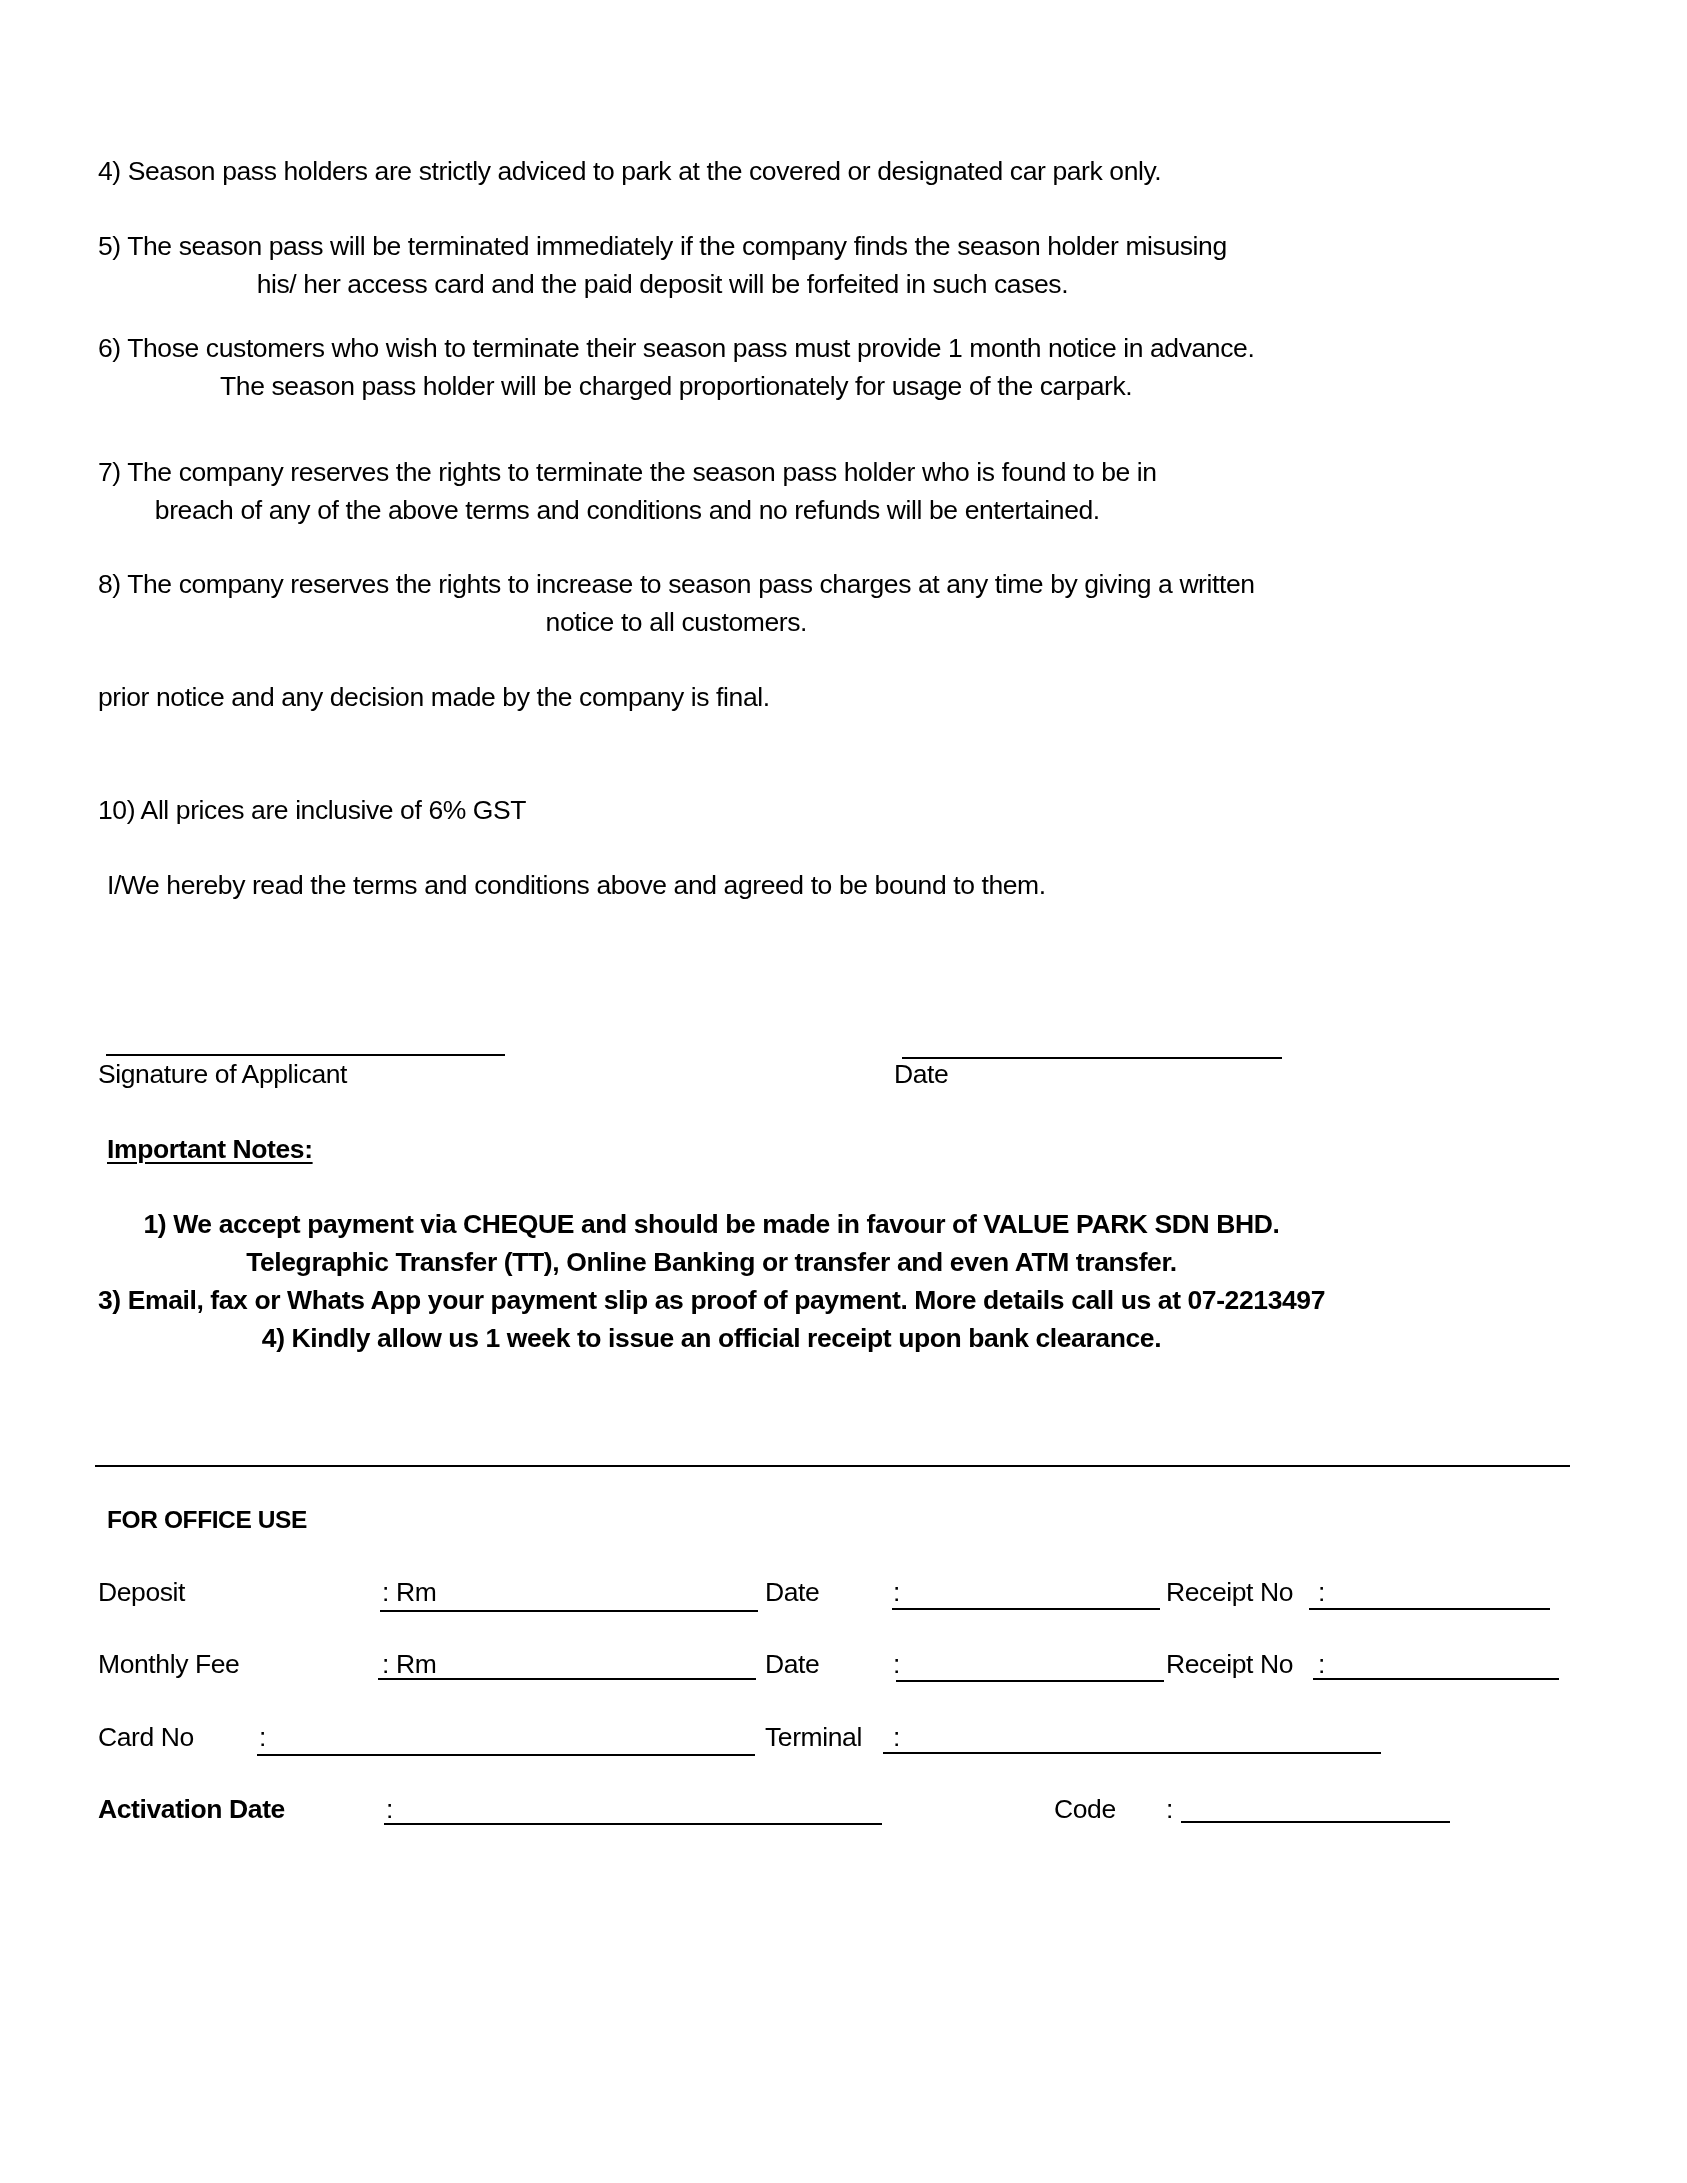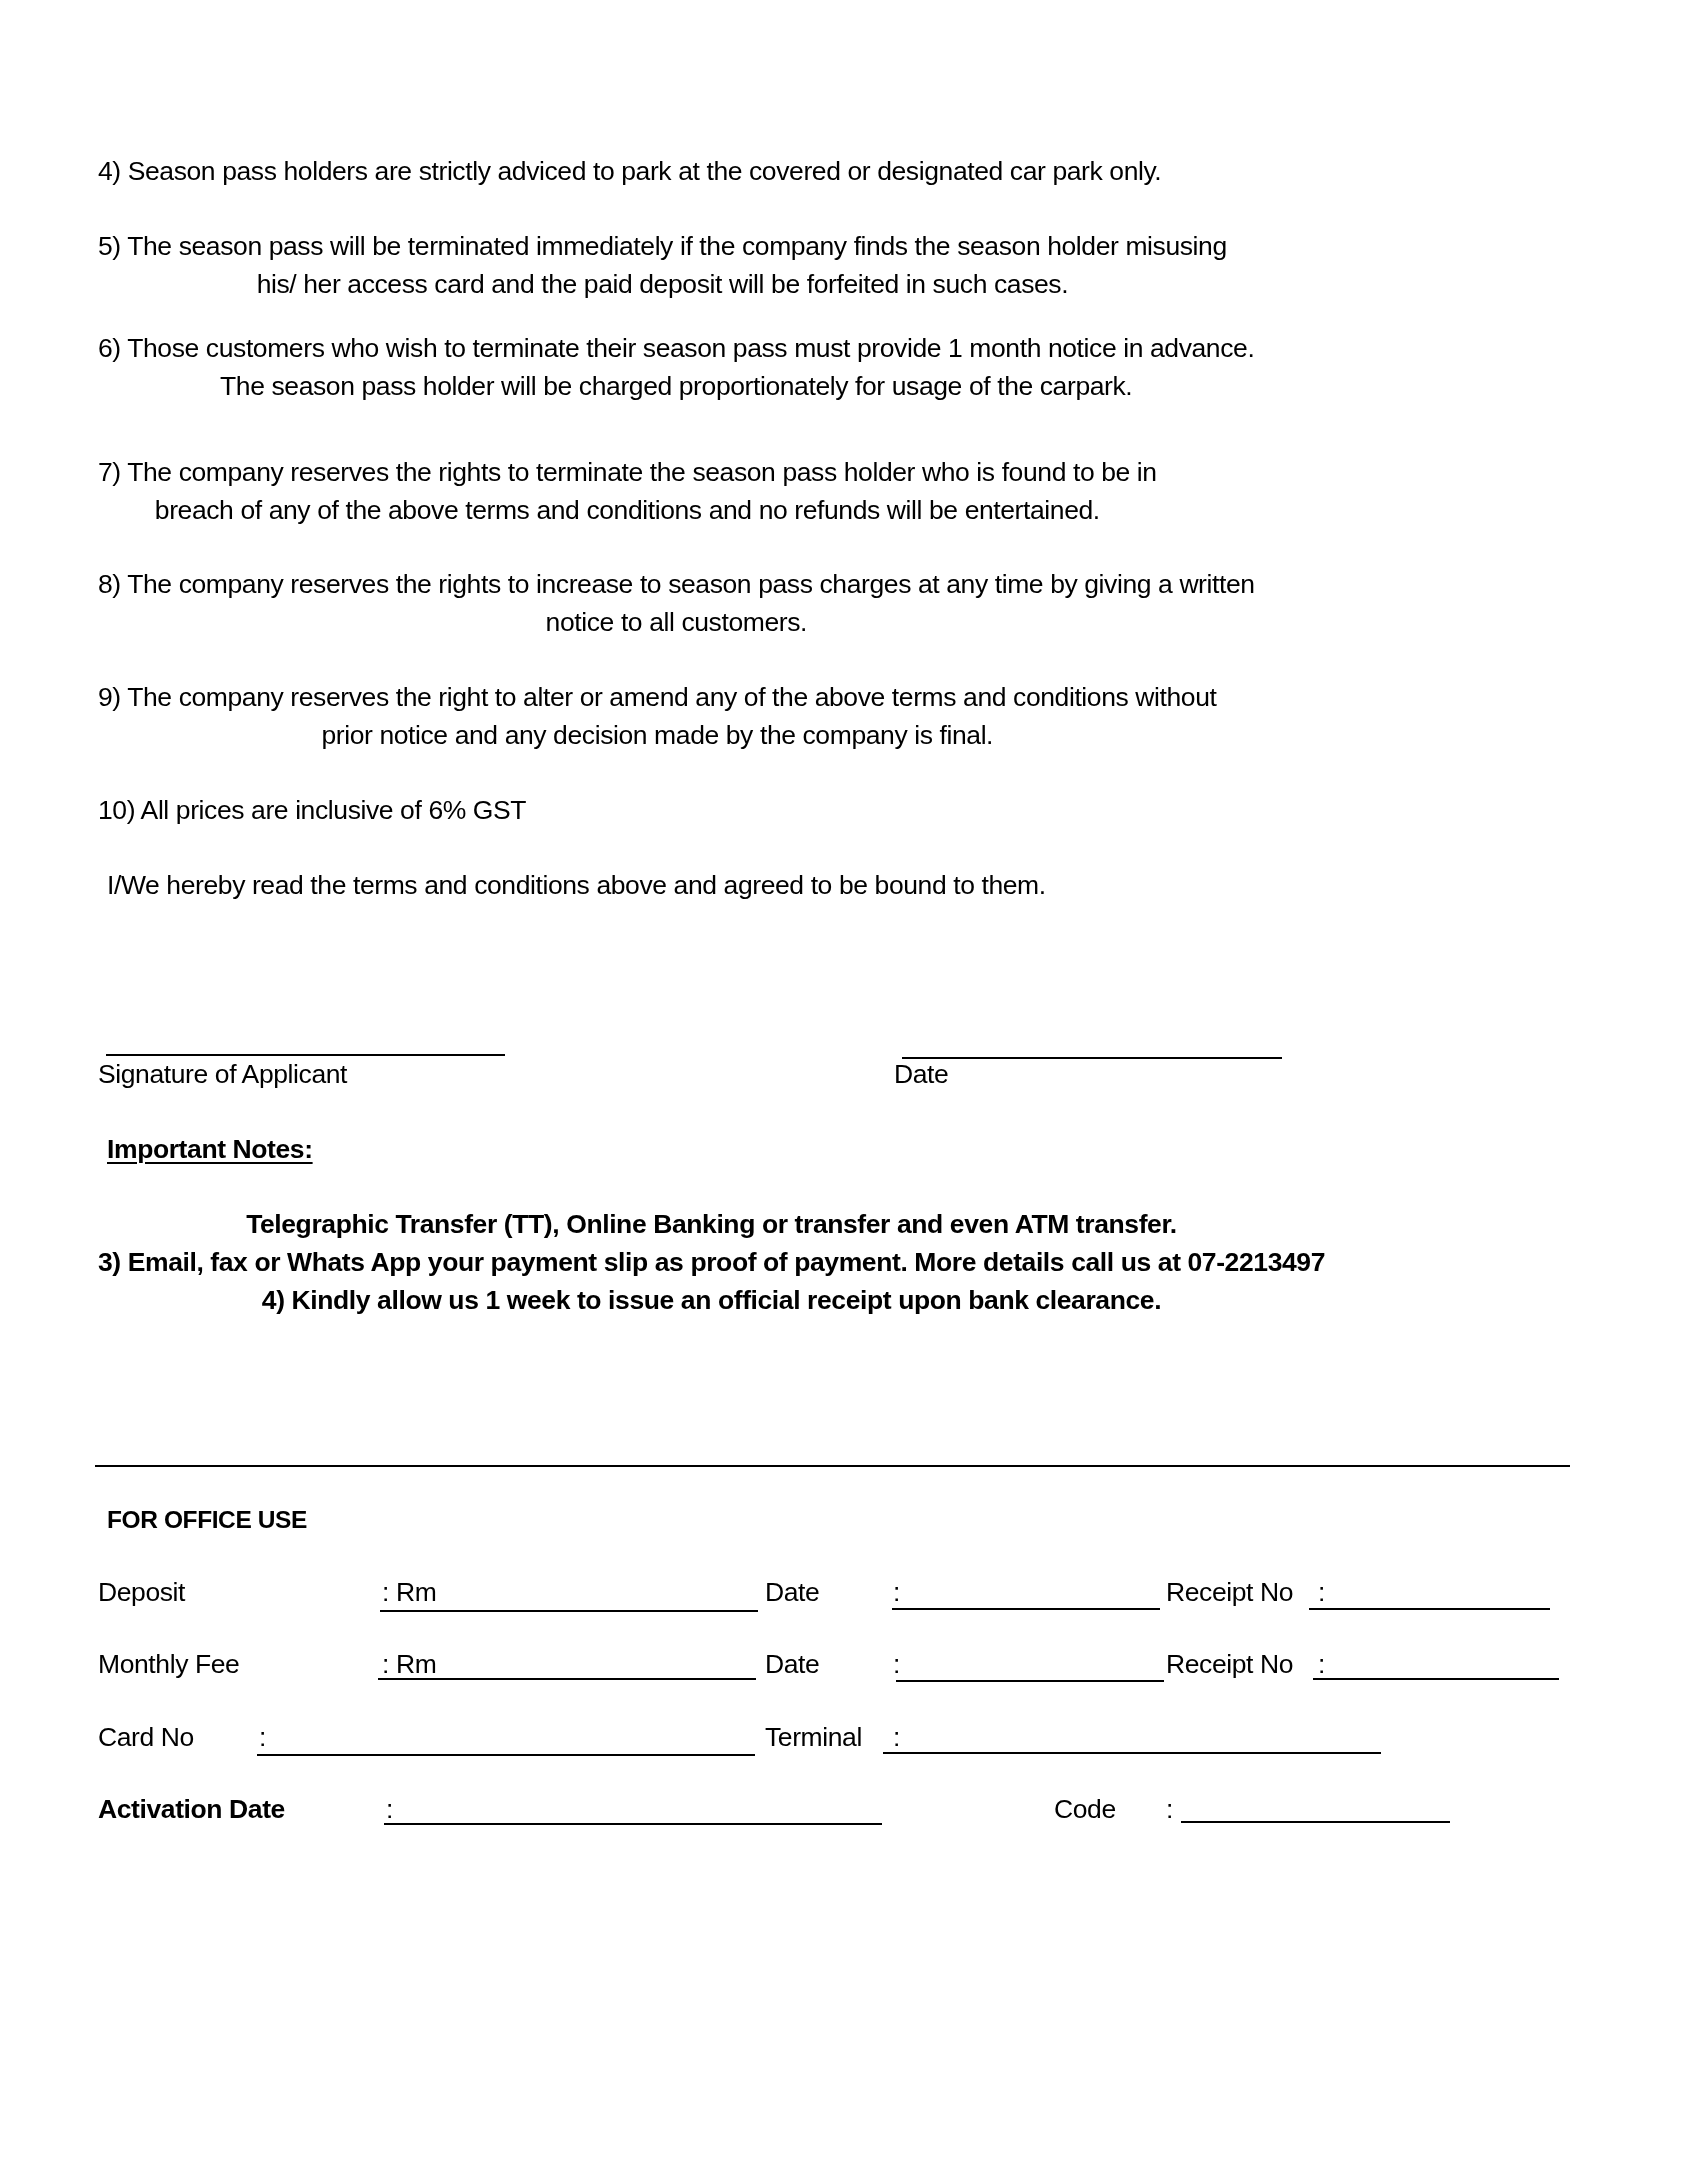--- a/index.html
+++ b/index.html
@@ -35,37 +35,37 @@
   </div>
   <div class="para" style="top:453px">
     <span class="line">7) The company reserves the rights to terminate the season pass holder who is found to be in</span>
     <span class="line">breach of any of the above terms and conditions and no refunds will be entertained.</span>
   </div>
   <div class="para" style="top:565px">
     <span class="line">8) The company reserves the rights to increase to season pass charges at any time by giving a written</span>
     <span class="line">notice to all customers.</span>
   </div>
   <div class="para" style="top:678px">
-    <span class="line">9) The company reserves the right to alter or amend any of the above terms and conditions without</span>
     <span class="line">prior notice and any decision made by the company is final.</span>
   </div>
   <div class="para" style="top:791px">
     <span class="line">10) All prices are inclusive of 6% GST</span>
   </div>
 </div>
 
 <div class="t" style="top:866px">I/We hereby read the terms and conditions above and agreed to be bound to them.</div>
 
 <div class="hl" style="left:106px; top:1054px; width:399px;"></div>
 <div class="hl" style="left:902px; top:1057px; width:380px;"></div>
 <div class="abs" style="left:98px; top:1055px;">Signature of Applicant</div>
 <div class="abs" style="left:894px; top:1055px;">Date</div>
 
 <div class="t bold uline" style="top:1130px">Important Notes:</div>
 <div class="para bold" style="top:1205px">
+  <span class="line">1) We accept payment via CHEQUE and should be made in favour of VALUE PARK SDN BHD.</span>
   <span class="line">Telegraphic Transfer (TT), Online Banking or transfer and even ATM transfer.</span>
   <span class="line">3) Email, fax or Whats App your payment slip as proof of payment. More details call us at 07-2213497</span>
   <span class="line">4) Kindly allow us 1 week to issue an official receipt upon bank clearance.</span>
 </div>
 
 <div class="hl" style="left:95px; top:1465px; width:1475px;"></div>
 
 <div class="t bold" style="top:1501px; font-size:24.5px;">FOR OFFICE USE</div>
 
 <div>

